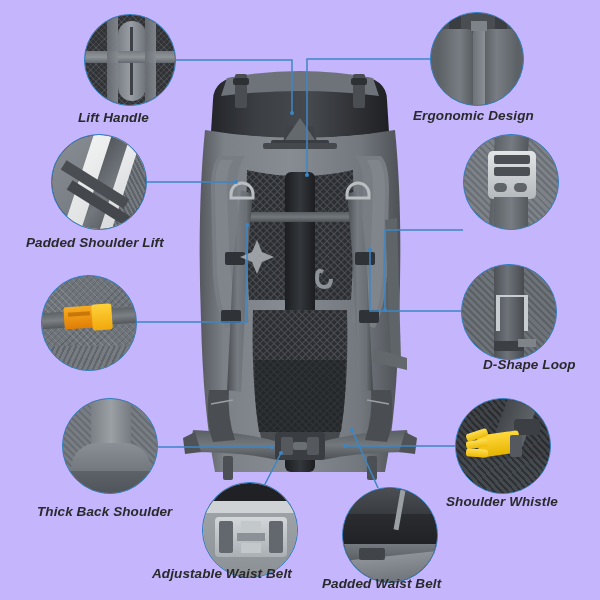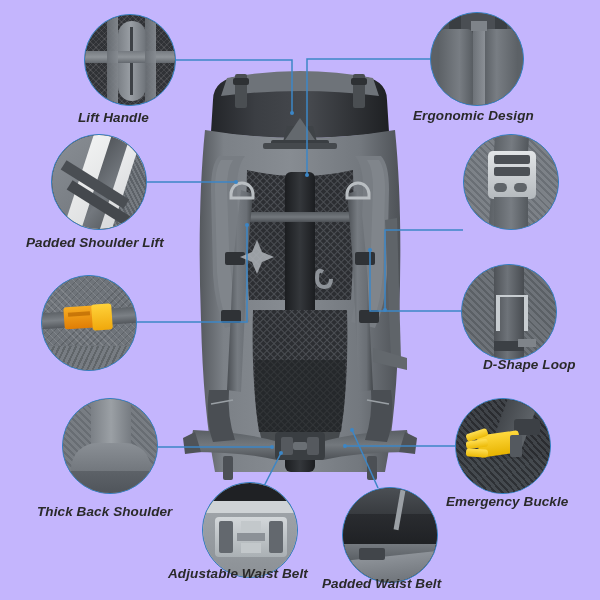--- a/index.html
+++ b/index.html
@@ -302,21 +302,21 @@
                   background:linear-gradient(180deg,#9da2a7,#8b9095);"></div>
       <div style="position:absolute;left:12px;top:34px;width:72px;height:40px;border-radius:4px;
                   background:linear-gradient(180deg,#d3d7da,#aab0b4);"></div>
       <div style="position:absolute;left:16px;top:38px;width:14px;height:32px;border-radius:2px;background:#63686e;"></div>
       <div style="position:absolute;left:66px;top:38px;width:14px;height:32px;border-radius:2px;background:#63686e;"></div>
       <div style="position:absolute;left:34px;top:50px;width:28px;height:8px;background:#8c9197;"></div>
       <div style="position:absolute;left:38px;top:38px;width:20px;height:10px;background:#c3c8cb;"></div>
       <div style="position:absolute;left:38px;top:60px;width:20px;height:10px;background:#c3c8cb;"></div>
     </div>
   </div>
-  <div class="label" style="left:168px;top:566px;">Adjustable Waist Belt</div>
+  <div class="label" style="left:152px;top:566px;">Adjustable Waist Belt</div>
 
   <div class="callout" style="left:342px;top:487px;width:96px;height:96px;">
     <div class="inner" style="background:#2e3034;">
       <div style="position:absolute;left:0;top:0;width:96px;height:30px;
                   background:linear-gradient(180deg,#4b4f54,#35383c);"></div>
       <div style="position:absolute;left:0;top:26px;width:96px;height:34px;
                   background:linear-gradient(180deg,#2a2c30,#1e2023);"></div>
       <div style="position:absolute;left:54px;top:2px;width:5px;height:40px;background:#9ba0a5;transform:rotate(10deg);"></div>
       <div style="position:absolute;left:0;top:56px;width:96px;height:16px;
                   background:linear-gradient(180deg,#757a80,#5b6065);"></div>
@@ -389,15 +389,15 @@
                   background:linear-gradient(180deg,#ffdf55,#ecb905);transform:rotate(-18deg);"></div>
       <div style="position:absolute;left:10px;top:41px;width:22px;height:8px;border-radius:3px;
                   background:linear-gradient(180deg,#ffdf55,#ecb905);transform:rotate(-8deg);"></div>
       <div style="position:absolute;left:10px;top:50px;width:22px;height:8px;border-radius:3px;
                   background:linear-gradient(180deg,#ffdf55,#ecb905);transform:rotate(4deg);"></div>
       <div style="position:absolute;left:54px;top:36px;width:12px;height:22px;border-radius:2px;background:#54595f;"></div>
       <div style="position:absolute;left:0;top:60px;width:96px;height:36px;
                   background:repeating-linear-gradient(48deg,#2e3135 0 2px,#454a4f 2px 5px);"></div>
     </div>
   </div>
-  <div class="label" style="left:446px;top:494px;">Emergency Buckle</div>
+  <div class="label" style="left:446px;top:494px;">Shoulder Whistle</div>
 
 </div>
 
 </body></html>

